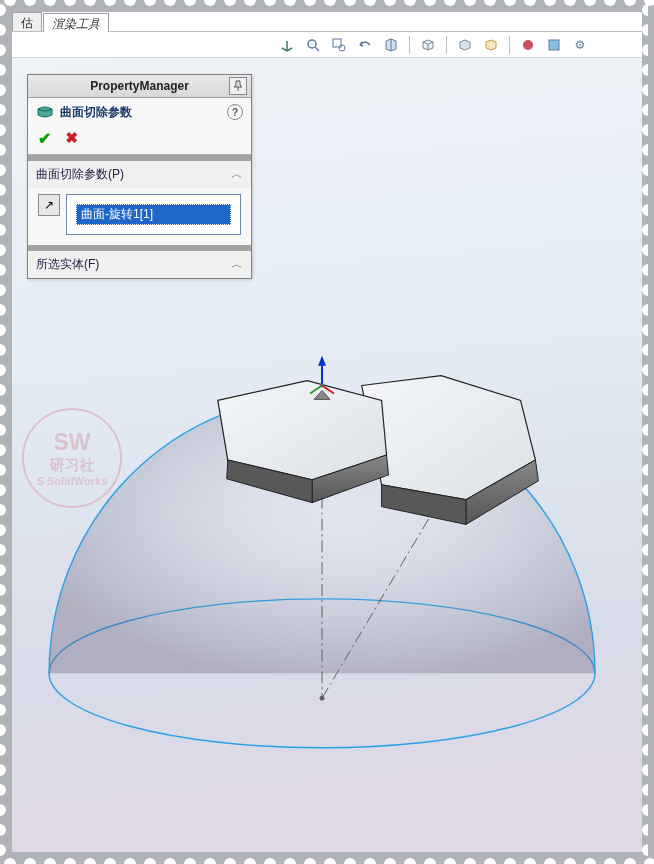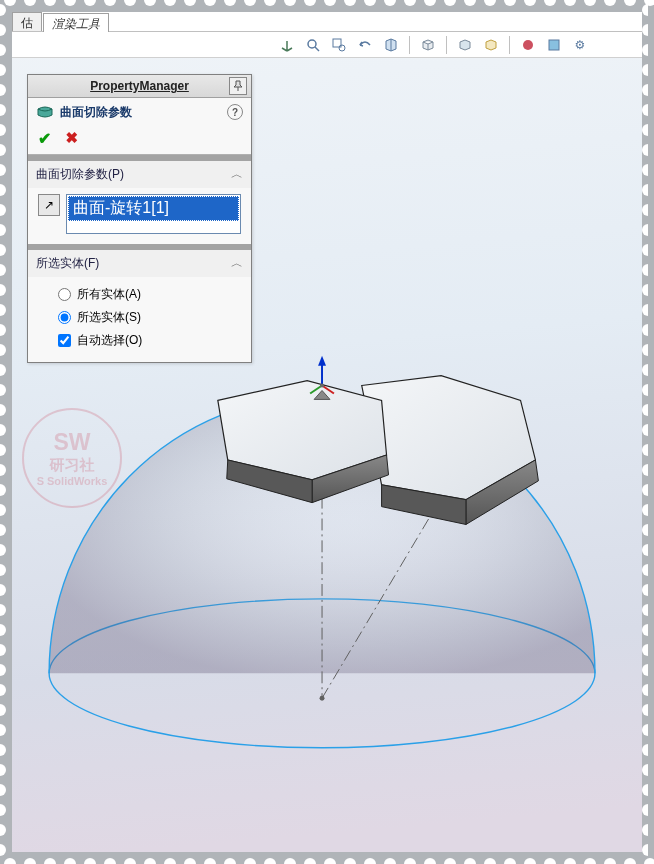--- a/index.html
+++ b/index.html
@@ -74,21 +74,20 @@
     font-size: 12px;
   }
   .pm-title {
     background: linear-gradient(#e8e8e8, #d8d8d8);
     border-bottom: 1px solid #a0a0a0;
     text-align: center;
     font-weight: bold;
     padding: 4px;
     position: relative;
     color: #222;
-    text-decoration: underline;
   }
   .pm-pin {
     position: absolute;
     right: 4px; top: 2px;
     width: 18px; height: 18px;
     border: 1px solid #888;
     background: #f0f0f0;
     display: flex; align-items: center; justify-content: center;
     cursor: pointer;
     font-size: 11px;
@@ -158,22 +157,22 @@
     flex: 1;
     border: 1px solid #6a8ab0;
     background: #fff;
     min-height: 40px;
   }
   .sel-item {
     background: #1e66c8;
     color: #fff;
     padding: 1px 4px;
     border: 1px dotted #fff;
-    margin: 1px;
-    font-size: 16px;
+    margin: 9px;
+    font-size: 12px;
   }
   .radio-row, .check-row {
     display: flex;
     align-items: center;
     gap: 6px;
     padding: 3px 4px 3px 20px;
     cursor: pointer;
   }
   .viewport {
     position: absolute;
@@ -382,29 +381,15 @@
         <div class="sel-list">
           <div class="sel-item">曲面-旋转1[1]</div>
         </div>
       </div>
     </div>
 
     <div class="pm-section-head">
       <span>所选实体(F)</span>
       <span class="pm-collapse">︿</span>
     </div>
-    <div class="pm-section-body">
-      <label class="radio-row">
-        <input type="radio" name="scope" style="">
-        <span>所有实体(A)</span>
-      </label>
-      <label class="radio-row">
-        <input type="radio" name="scope" checked="" style="">
-        <span>所选实体(S)</span>
-      </label>
-      <label class="check-row">
-        <input type="checkbox" checked="" style="">
-        <span>自动选择(O)</span>
-      </label>
-    </div>
   </div>
 
 </div>
 
 </body></html>

